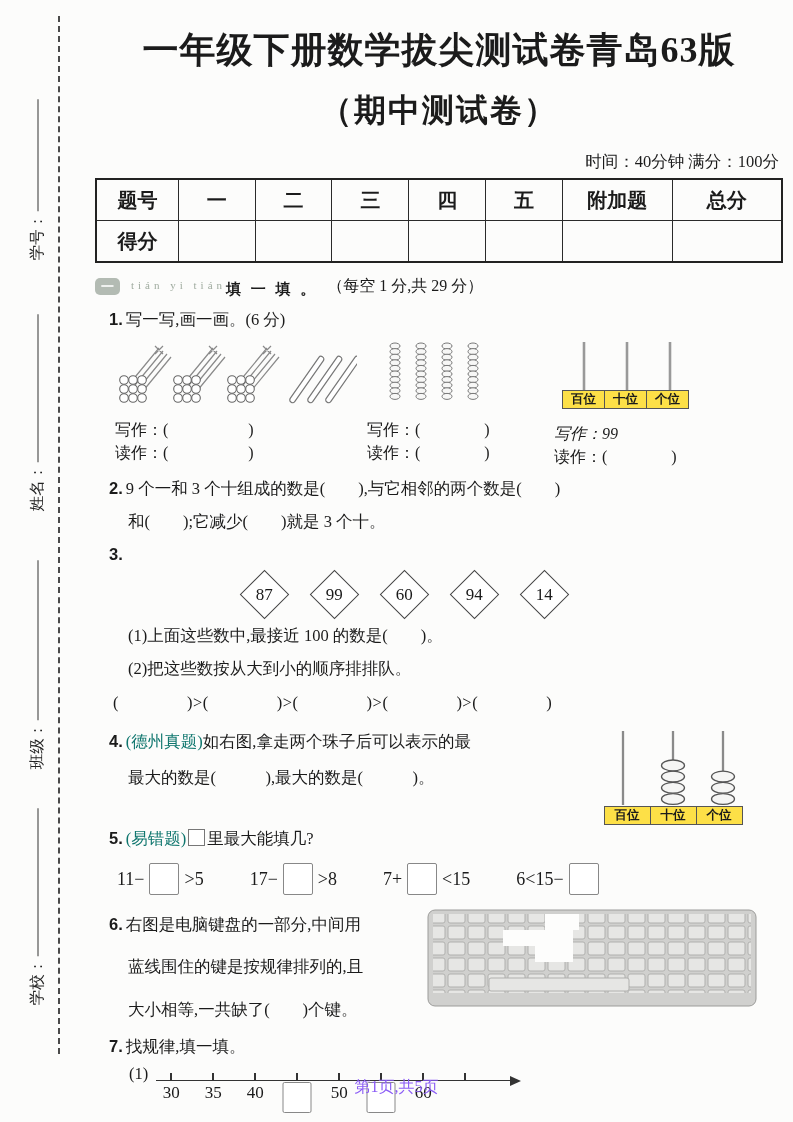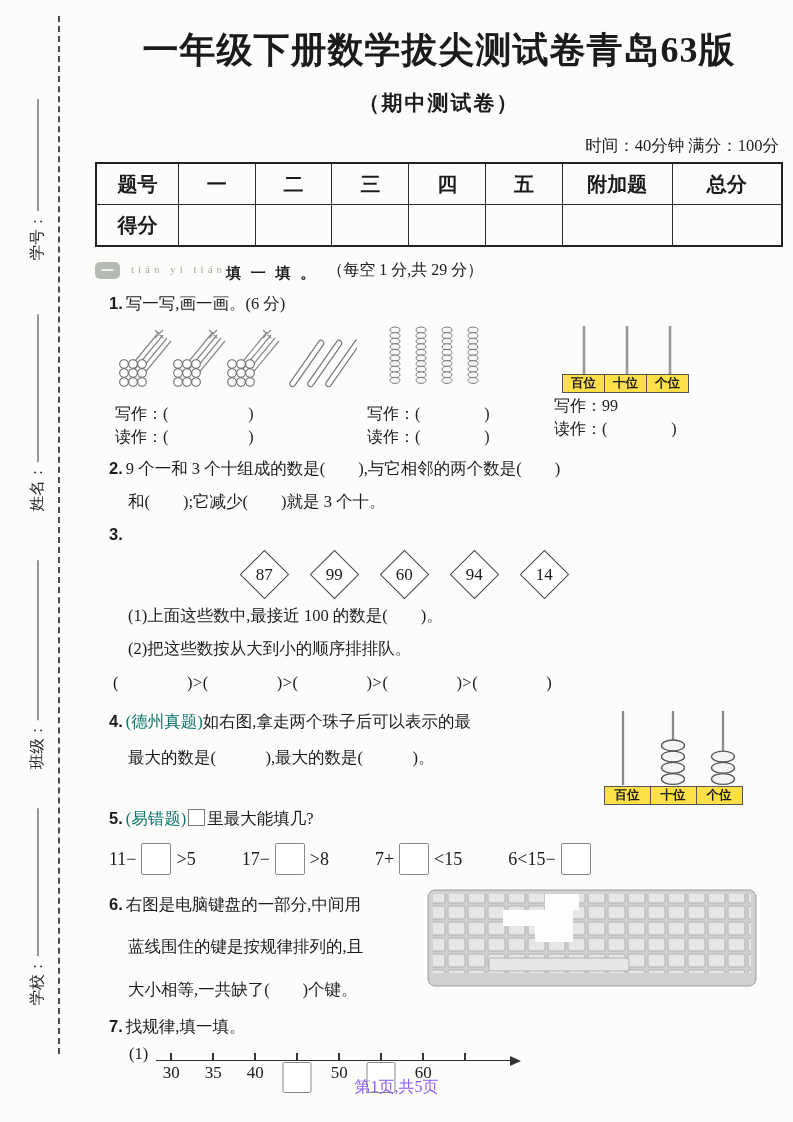--- a/index.html
+++ b/index.html
@@ -12,21 +12,21 @@
   .seal-dash { position:absolute; left:58px; top:16px; height:1038px; border-left:2px dashed #4a4a4a; }
   .side-item {
     position:absolute; display:flex; align-items:center; white-space:nowrap;
     font-size:15.5px; color:#222;
     transform:translate(-50%,-50%) rotate(-90deg);
   }
   .side-item .blank { display:inline-block; border-bottom:1.6px solid #333; height:2px; margin-left:2px; }
   
   .content { position:absolute; left:95px; top:0; width:688px; }
   .title { margin-top:26px; text-align:center; font-size:36px; font-weight:700; letter-spacing:1px; }
-  .subtitle { margin-top:14px; text-align:center; font-size:21px; font-weight:700; letter-spacing:2px; }
+  .subtitle { margin-top:14px; text-align:center; font-size:32px; font-weight:700; letter-spacing:2px; }
   .info { margin-top:18px; padding-right:4px; text-align:right; font-size:16.5px; }
   table.score { width:100%; border-collapse:collapse; margin-top:5px; }
   table.score td {
     border:1.6px solid #2a2a2a; text-align:center; font-size:20px; font-weight:700;
     height:40px; padding:0;
   }
   table.score { border:2.5px solid #222; }
   
   .section { display:flex; align-items:flex-end; gap:9px; margin-top:13px; }
   .badge {
@@ -60,21 +60,21 @@
     display:flex; align-items:center; justify-content:center; background:#fff;
   }
   .diamond span { transform:rotate(-45deg); font-size:17px; }
   .order { margin-top:10px; padding-left:4px; letter-spacing:.5px; }
   
   .q4wrap { display:flex; margin-top:10px; }
   .q4text { width:486px; line-height:2.15; }
   .q4fig { margin-left:8px; margin-top:4px; display:flex; flex-direction:column; align-items:center; }
   
   .mini-box { display:inline-block; width:15px; height:15px; border:1.2px solid #777; vertical-align:-2px; margin:0 2px; background:#fff; }
-  .exprs { display:flex; gap:46px; align-items:center; margin:12px 0 2px 0; font-size:18px; }
+  .exprs { display:flex; gap:46px; align-items:center; margin:12px 0 2px 8px; font-size:18px; }
   .expr { display:flex; align-items:center; }
   .fill-box { display:inline-block; width:28px; height:30px; border:1.2px solid #888; border-radius:2px; margin:0 5px; background:#fff; }
   
   .q6wrap { display:flex; margin-top:8px; }
   .q6text { width:312px; line-height:2.55; }
   .q6fig { margin-left:6px; margin-top:6px; }
   
   .nlrow { display:flex; margin-top:6px; padding-left:20px; }
   .nl { position:relative; width:372px; height:56px; margin-left:8px; margin-top:2px; }
   .nl-line { position:absolute; left:0; top:14px; width:356px; border-top:1.7px solid #333; }
@@ -255,21 +255,21 @@
               <line x1="22" y1="2" x2="22" y2="50"></line>
                 <line x1="65" y1="2" x2="65" y2="50"></line>
                 <line x1="108" y1="2" x2="108" y2="50"></line>
             </g>
           </svg>
           <div class="place-box" style="margin-left:8px;">
             <span>百位</span>
               <span>十位</span>
               <span>个位</span>
           </div>
-          <div class="wl" style="margin-top:1px;">写作：99</div>
+          <div class="wl" style="margin-top:13px;font-style:italic;">写作：99</div>
           <div class="wl">读作：(　　　　)</div>
         </div>
       </div>
 
       <div class="qline">
         <span class="qnum">2.</span><span>9 个一和 3 个十组成的数是(　　),与它相邻的两个数是(　　)</span>
       </div>
       <div class="qline indent">和(　　);它减少(　　)就是 3 个十。</div>
 
       <div class="qline">

